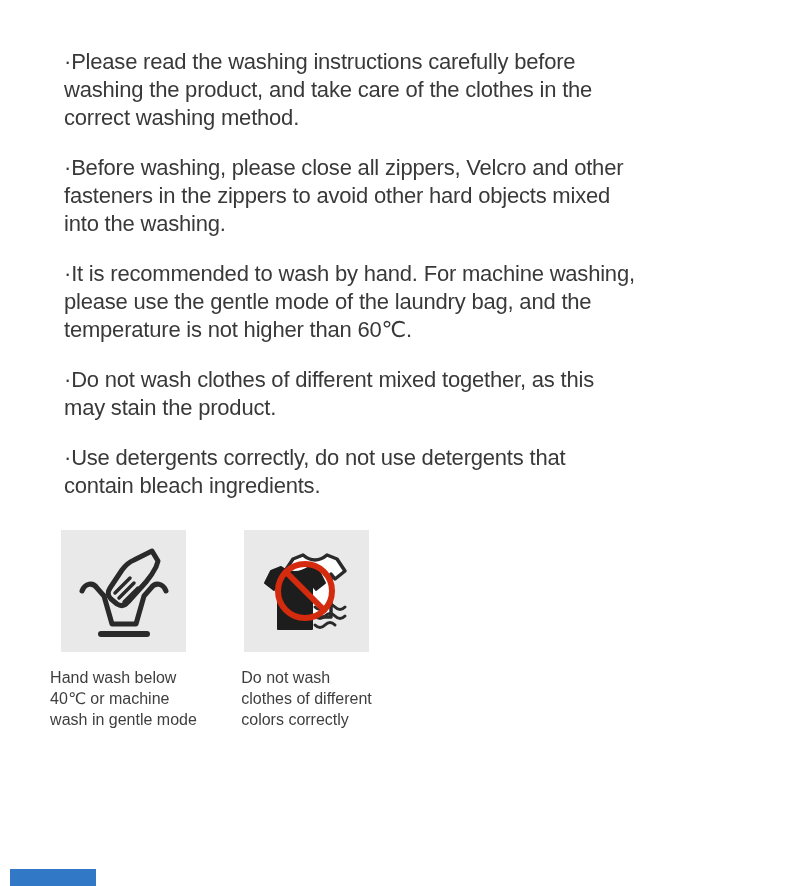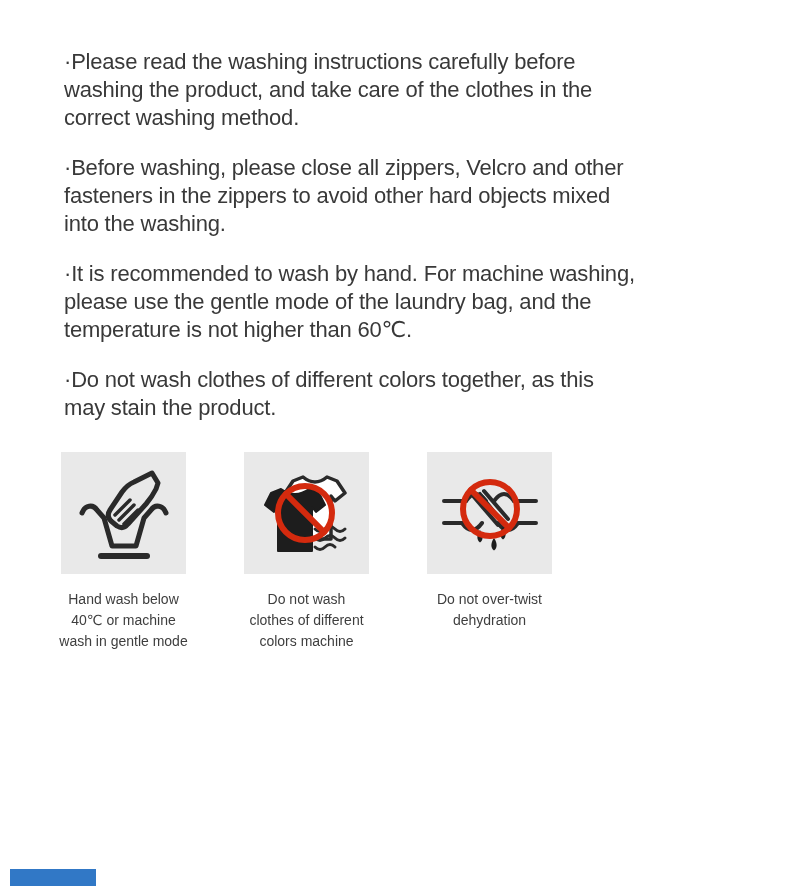--- a/index.html
+++ b/index.html
@@ -38,24 +38,24 @@
   .tile{
     width:125px;height:122px;
     background:#e9e9e9;
     display:flex;
     align-items:center;
     justify-content:center;
   }
   .tile svg{display:block;}
   .caption{
     margin-top:15px;
-    font-size:14px;
+    font-size:16px;
     line-height:21px;
     color:#3e3e3e;
-    text-align:center;
+    text-align:left;
     white-space:pre-line;
   }
   .next-peek{
     position:absolute;
     left:10px;
     bottom:0;
     width:86px;
     height:17px;
     background:#3178c6;
   }
@@ -68,22 +68,24 @@
   <div class="text-block">
     <p>·Please read the washing instructions carefully before
 washing the product, and take care of the clothes in the
 correct washing method.</p>
     <p>·Before washing, please close all zippers, Velcro and other
 fasteners in the zippers to avoid other hard objects mixed
 into the washing.</p>
     <p>·It is recommended to wash by hand. For machine washing,
 please use the gentle mode of the laundry bag, and the
 temperature is not higher than 60℃.</p>
-    <p>·Do not wash clothes of different colors together, as this
+    <p>·Do not wash clothes of different mixed together, as this
 may stain the product.</p>
+    <p>·Use detergents correctly, do not use detergents that
+contain bleach ingredients.</p>
   </div>
 
   <div class="icons-row">
 
     <div class="icon-col">
       <div class="tile">
         <svg width="102" height="100" viewBox="0 0 100 100">
           <g fill="none" stroke="#2a2a2a" stroke-width="5" stroke-linecap="round" stroke-linejoin="round">
             <path d="M8 50 C11 42 19 41 23 47 L30 55 L38 83 H62 L70 55 L77 47 C81 41 89 42 92 50"></path>
           </g>
@@ -105,45 +107,21 @@
           <path d="M58 66 q5 5 10 0 q5 -5 10 0 q5 5 10 0 M58 75 q5 5 10 0 q5 -5 10 0 q5 5 10 0 M58 84 q5 5 10 0 q5 -5 10 0" fill="none" stroke="#2a2a2a" stroke-width="3" stroke-linecap="round"></path>
           <path d="M24 26 L14 30 L8 42 L17 49 L21 44 L21 88 H55 L55 44 L59 49 L68 42 L62 30 L52 26 Q38 36 24 26 Z" fill="#1d1d1d" stroke="#1d1d1d" stroke-width="2" stroke-linejoin="round"></path>
           <g fill="none" stroke="#d42a0e" stroke-width="6" stroke-linecap="round">
             <circle cx="48" cy="50" r="27"></circle>
             <line x1="29" y1="31" x2="67" y2="69"></line>
           </g>
         </svg>
       </div>
       <div class="caption">Do not wash
 clothes of different
-colors machine</div>
+colors correctly</div>
     </div>
 
-    <div class="icon-col">
-      <div class="tile">
-        <svg width="102" height="100" viewBox="0 0 100 100">
-          <g fill="none" stroke="#2a2a2a" stroke-width="4" stroke-linecap="round">
-            <path d="M4 38 H26 M74 38 H96 M4 60 H22 M78 60 H96"></path>
-            <path d="M26 38 Q36 24 46 38 M54 38 Q64 24 74 38"></path>
-            <path d="M22 60 Q32 74 42 60 M58 60 Q68 74 78 60"></path>
-            <path d="M34 34 L58 62 M44 28 L68 56"></path>
-            <path d="M40 30 L62 58" stroke-width="2.5"></path>
-          </g>
-          <g fill="#1d1d1d">
-            <path d="M40 67 C43.5 72 43.5 77 40 79.5 C36.5 77 36.5 72 40 67 Z"></path>
-            <path d="M54 75 C57.5 80 57.5 85 54 87.5 C50.5 85 50.5 80 54 75 Z"></path>
-            <path d="M63 64 C66.5 69 66.5 74 63 76.5 C59.5 74 59.5 69 63 64 Z"></path>
-          </g>
-          <g fill="none" stroke="#d42a0e" stroke-width="6" stroke-linecap="round">
-            <circle cx="50" cy="46" r="27"></circle>
-            <line x1="31" y1="27" x2="69" y2="65"></line>
-          </g>
-        </svg>
-      </div>
-      <div class="caption">Do not over-twist
-dehydration</div>
-    </div>
 
   </div>
 
   <div class="next-peek"></div>
 
 </div>
 
 </body></html>

